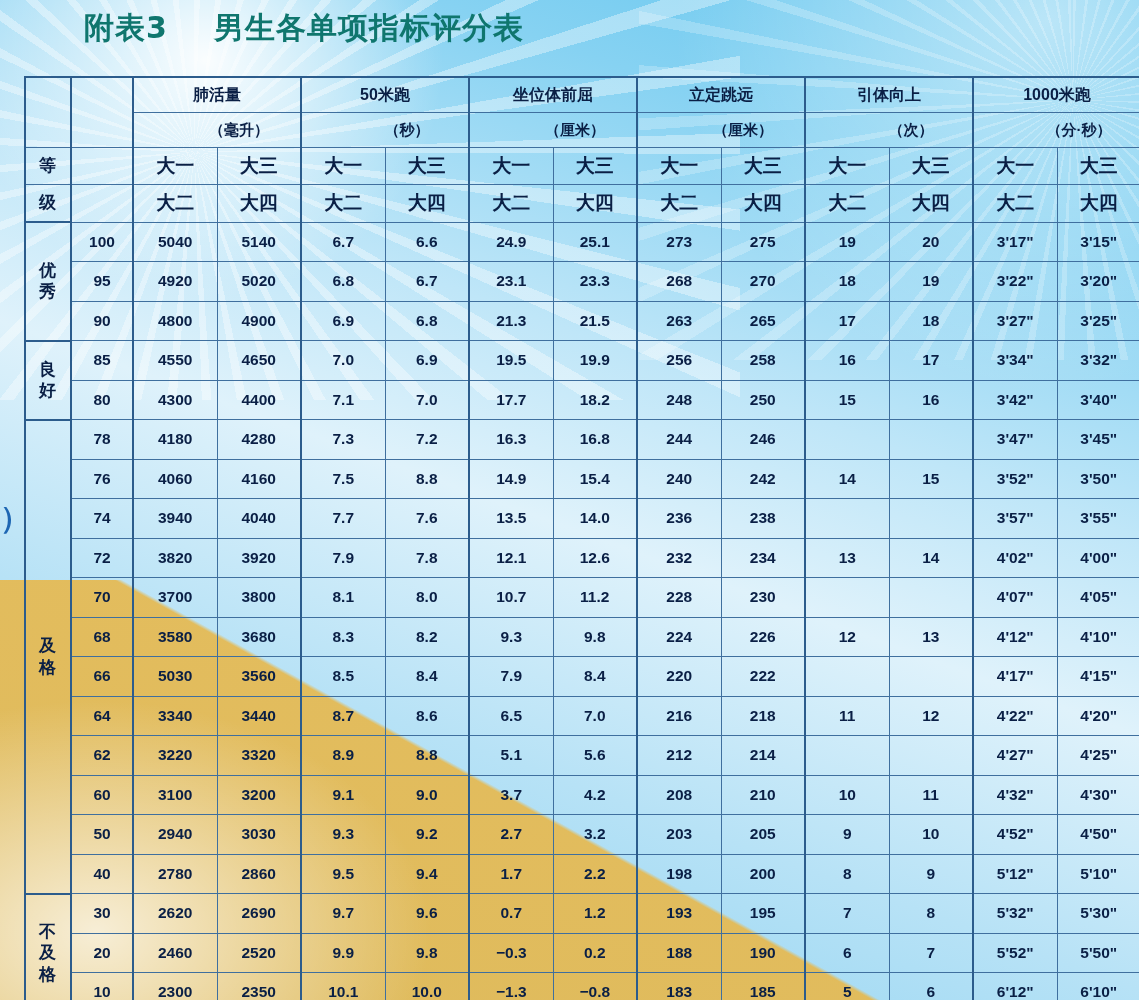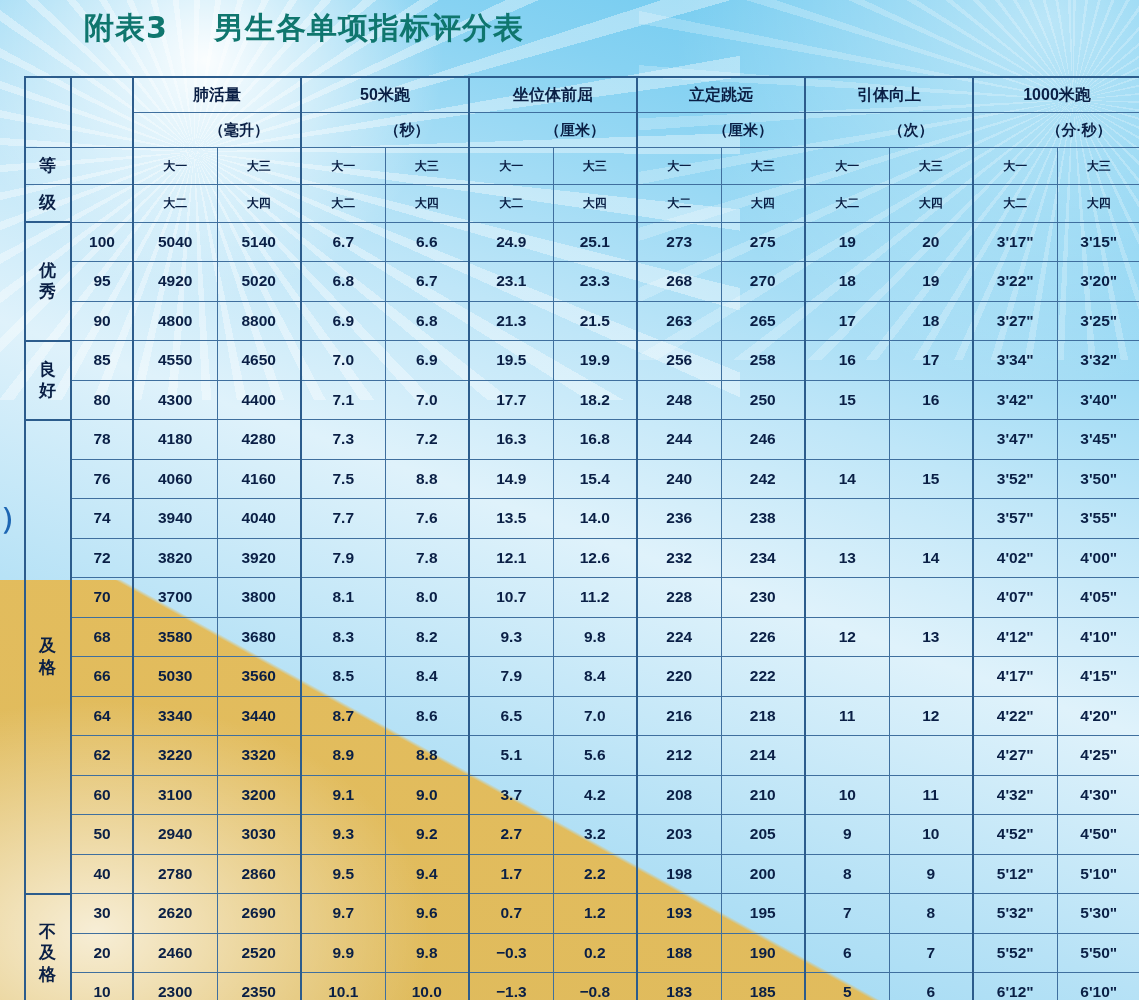--- a/index.html
+++ b/index.html
@@ -66,21 +66,21 @@
     color:#0a1f45;
     font-size:15px;font-weight:bold;
     padding:0;
     background:transparent;
   }
   .outer{border:2px solid #2c5c8c;}
   col.c-grade{width:46px;}
   col.c-score{width:62px;}
   col.c-v{width:84px;}
 
-  thead td{font-size:12px;}
+  thead td{font-size:19px;}
   .hd-event{height:34px;font-size:16px;}
   .hd-unit{height:34px;font-size:15px;padding-left:44px;}
   .hd-y1{height:36px;}
   .hd-y2{height:36px;}
   .grade-cell{
     font-size:17px;line-height:1.25;
     letter-spacing:1px;
   }
   .row td{height:38.5px;}
   .vsep{border-left:2px solid #2c5c8c;}
@@ -203,21 +203,21 @@
           <td class="num vsep">268</td>
           <td class="num">270</td>
           <td class="num vsep">18</td>
           <td class="num">19</td>
           <td class="num vsep">3'22"</td>
           <td class="num">3'20"</td>
         </tr>
         <tr class="row">
           <td class="vsep num">90</td>
           <td class="num vsep">4800</td>
-          <td class="num">8800</td>
+          <td class="num">4900</td>
           <td class="num vsep">6.9</td>
           <td class="num">6.8</td>
           <td class="num vsep">21.3</td>
           <td class="num">21.5</td>
           <td class="num vsep">263</td>
           <td class="num">265</td>
           <td class="num vsep">17</td>
           <td class="num">18</td>
           <td class="num vsep">3'27"</td>
           <td class="num">3'25"</td>

